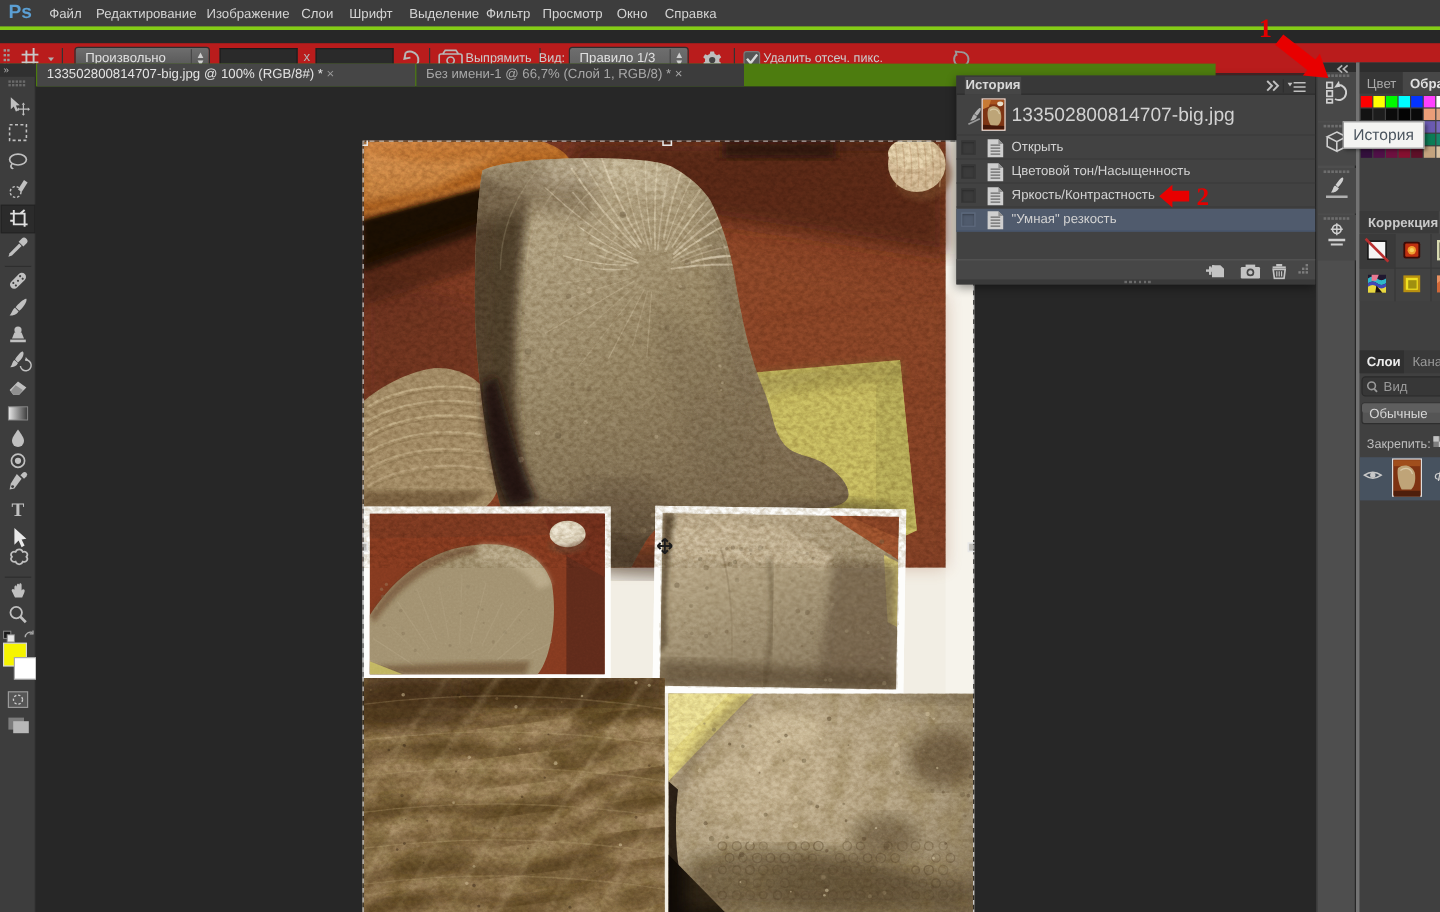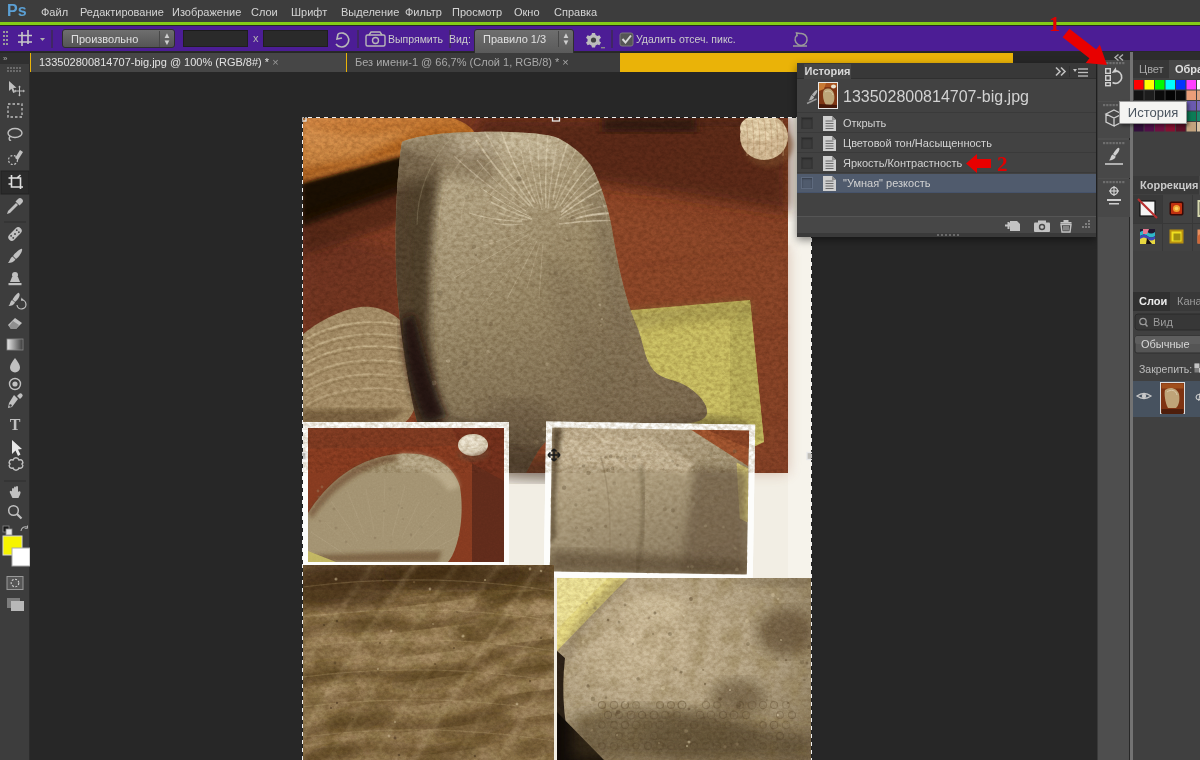--- a/index.html
+++ b/index.html
@@ -2,22 +2,22 @@
 <html><head><meta charset="utf-8">
 <style>
 html,body{margin:0;padding:0;width:1200px;height:760px;overflow:hidden;background:#272727;font-family:"Liberation Sans",sans-serif;}
 *{box-sizing:border-box;}
 .abs{position:absolute;}
 #stage{position:relative;width:1200px;height:760px;overflow:hidden;}
 
 #menubar{left:0;top:0;width:1200px;height:25px;background:#3d3d3d;border-bottom:3px solid #84cc16;color:#d4d4d4;font-size:11px;}
 #menubar .mi{position:absolute;top:6px;white-space:nowrap;}
 #pslogo{position:absolute;left:7px;top:2px;color:#5b9fd3;font-size:16px;font-weight:bold;letter-spacing:0px;}
-#optbar{left:0;top:26px;width:1200px;height:26px;background:#4c1d95;border-bottom:1px solid #292929;color:#cccccc;font-size:10.5px;}
-#tabbar{left:0;top:53px;width:1013px;height:19px;background:#eab308;}
+#optbar{left:0;top:36px;width:1200px;height:26px;background:#b91c1c;border-bottom:1px solid #292929;color:#cccccc;font-size:10.5px;}
+#tabbar{left:0;top:53px;width:1013px;height:19px;background:#4d7c0f;}
 .tab{position:absolute;top:0;height:19px;font-size:11px;line-height:19px;padding:0 8px;color:#e3e3e3;}
 
 #toolbar{left:0;top:53px;width:30px;height:707px;background:#3d3d3d;border-right:1px solid #2c2c2c;}
 
 #hist{left:797px;top:63px;width:299px;height:174px;background:#424242;box-shadow:0 3px 8px rgba(0,0,0,.45);}
 #histhead{position:absolute;left:0;top:0;width:100%;height:16px;background:#383838;border-bottom:1px solid #2f2f2f;}
 #histtab{position:absolute;left:7px;top:1px;width:47px;height:15px;background:#464646;color:#d8d8d8;font-size:11px;font-weight:bold;text-align:center;line-height:15px;}
 .hrow{position:absolute;left:0;width:100%;height:19px;color:#d2d2d2;font-size:11px;line-height:19px;border-bottom:1px solid #3a3a3a;}
 .hrow .cb{position:absolute;left:4px;top:3px;width:12px;height:12px;background:#3b3b3b;border:1px solid #363636;box-shadow:inset 0 1px 2px rgba(0,0,0,.35);}
 .hrow .txt{position:absolute;left:46px;top:0;}

